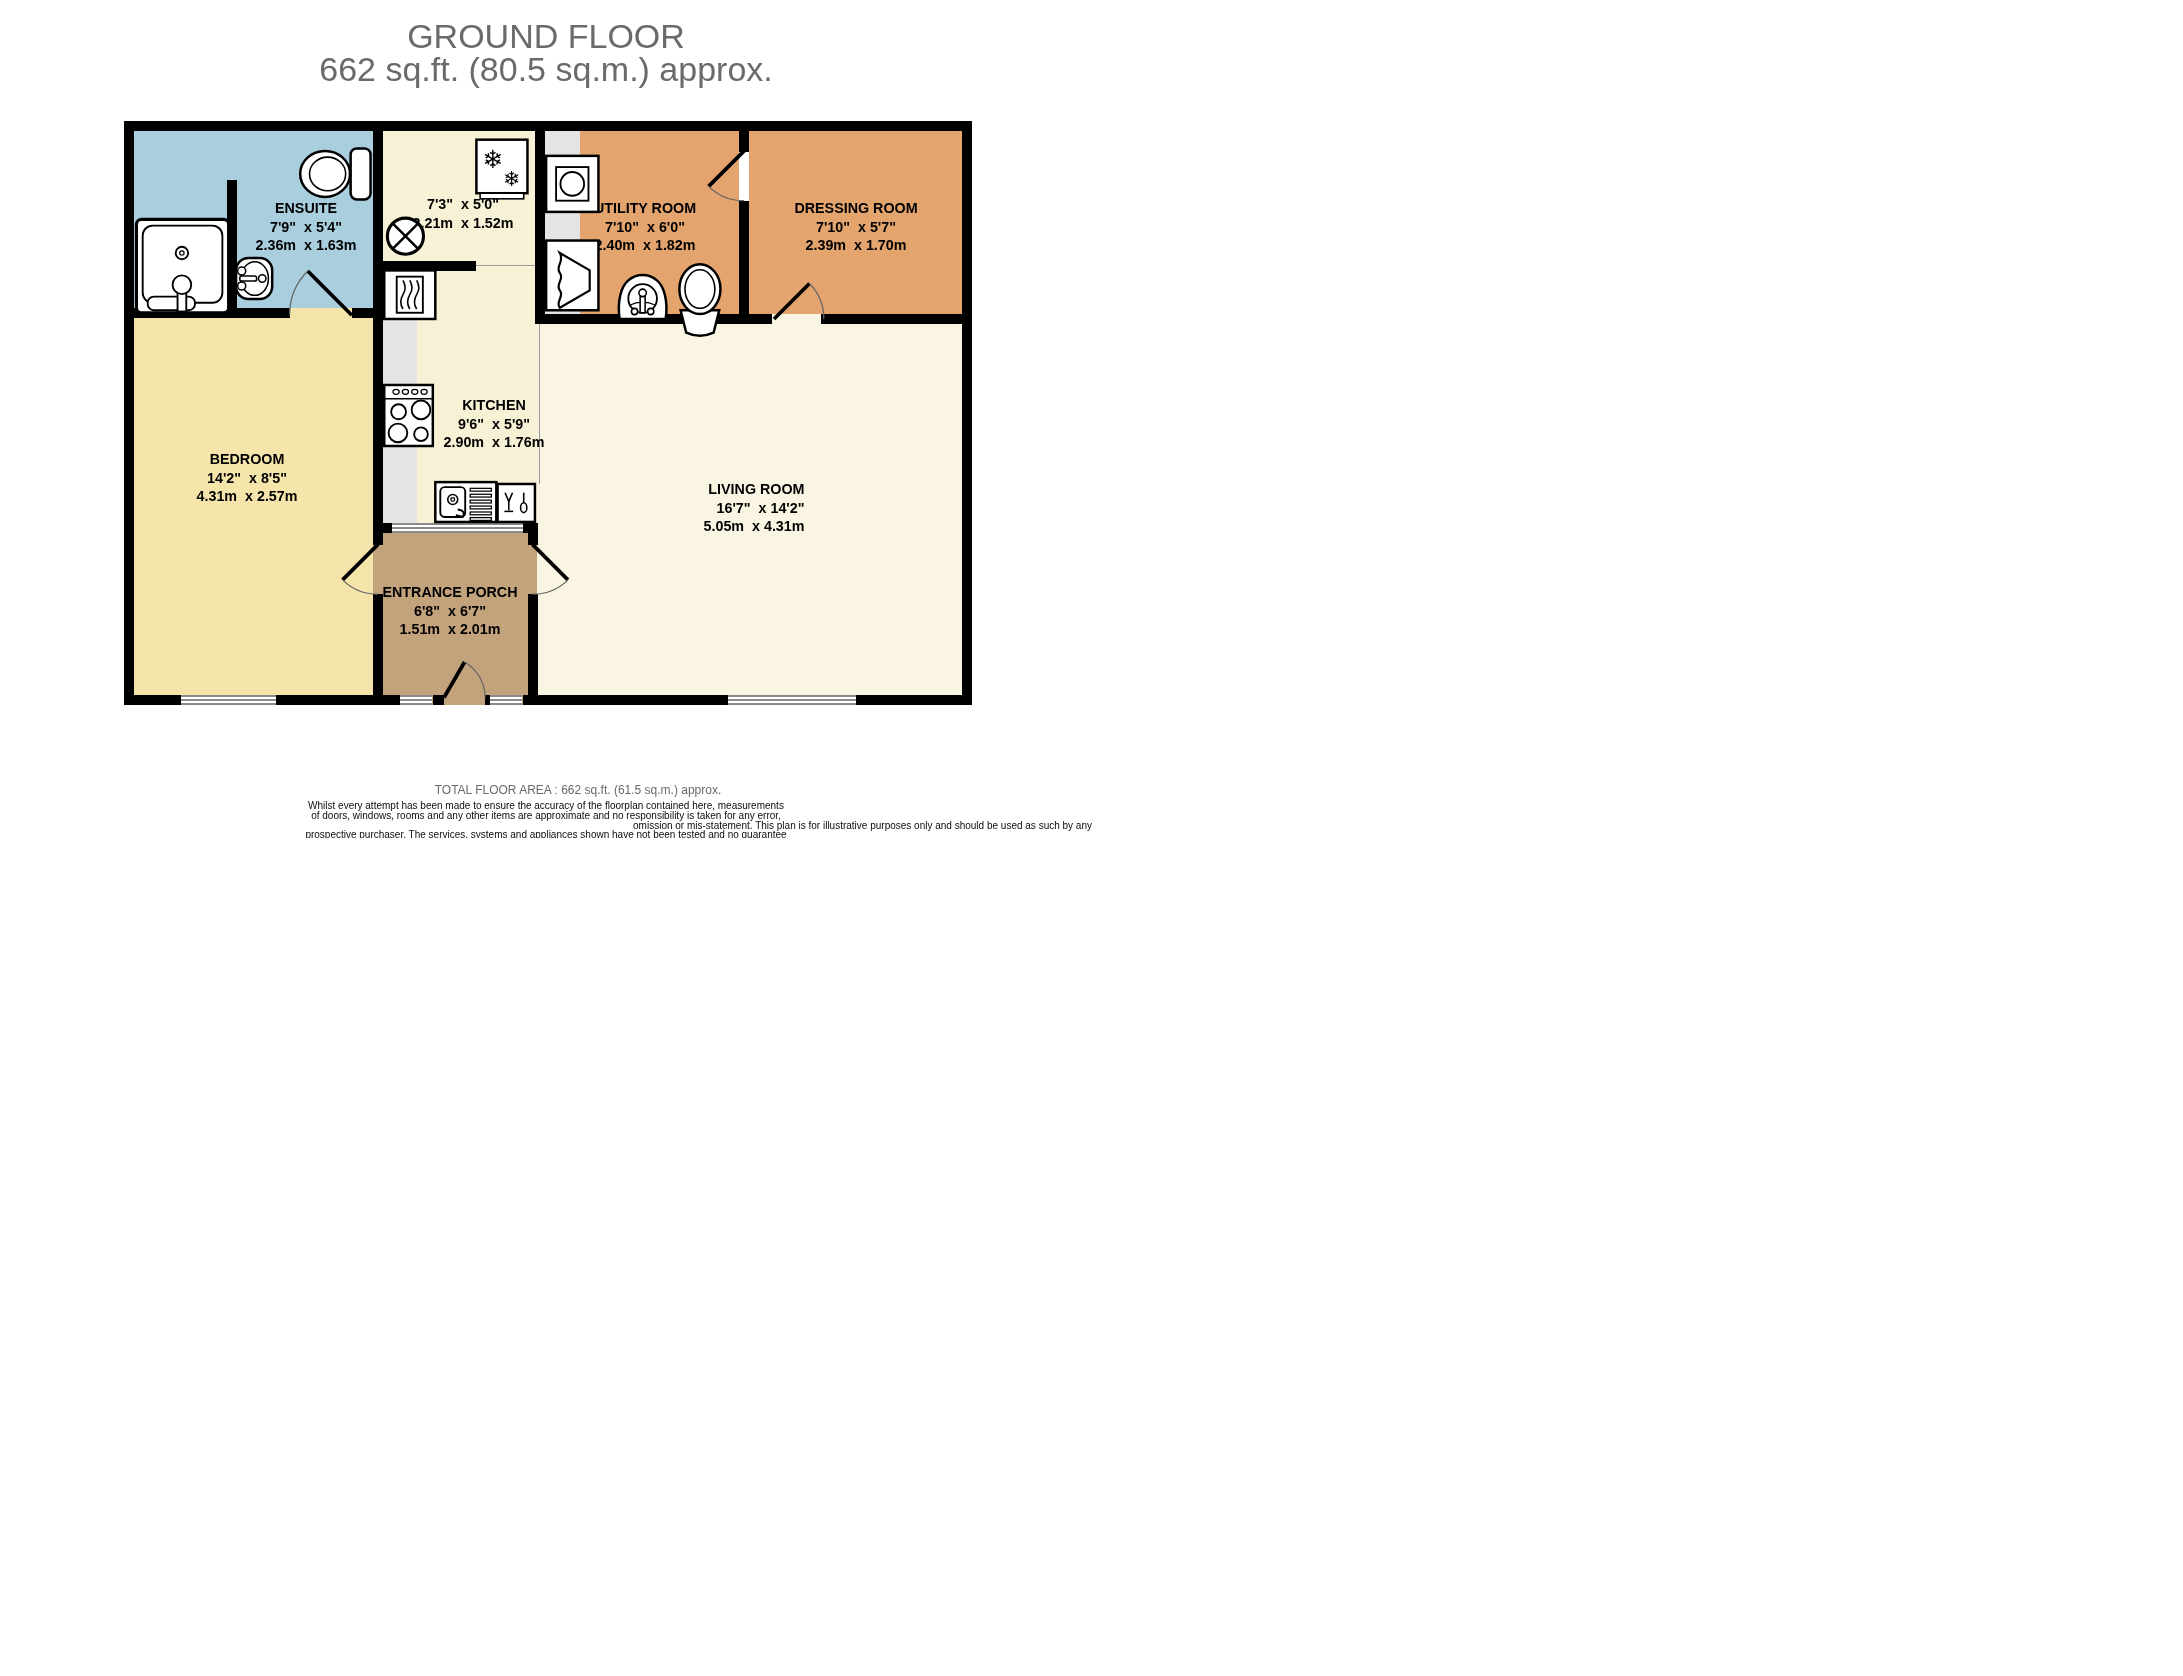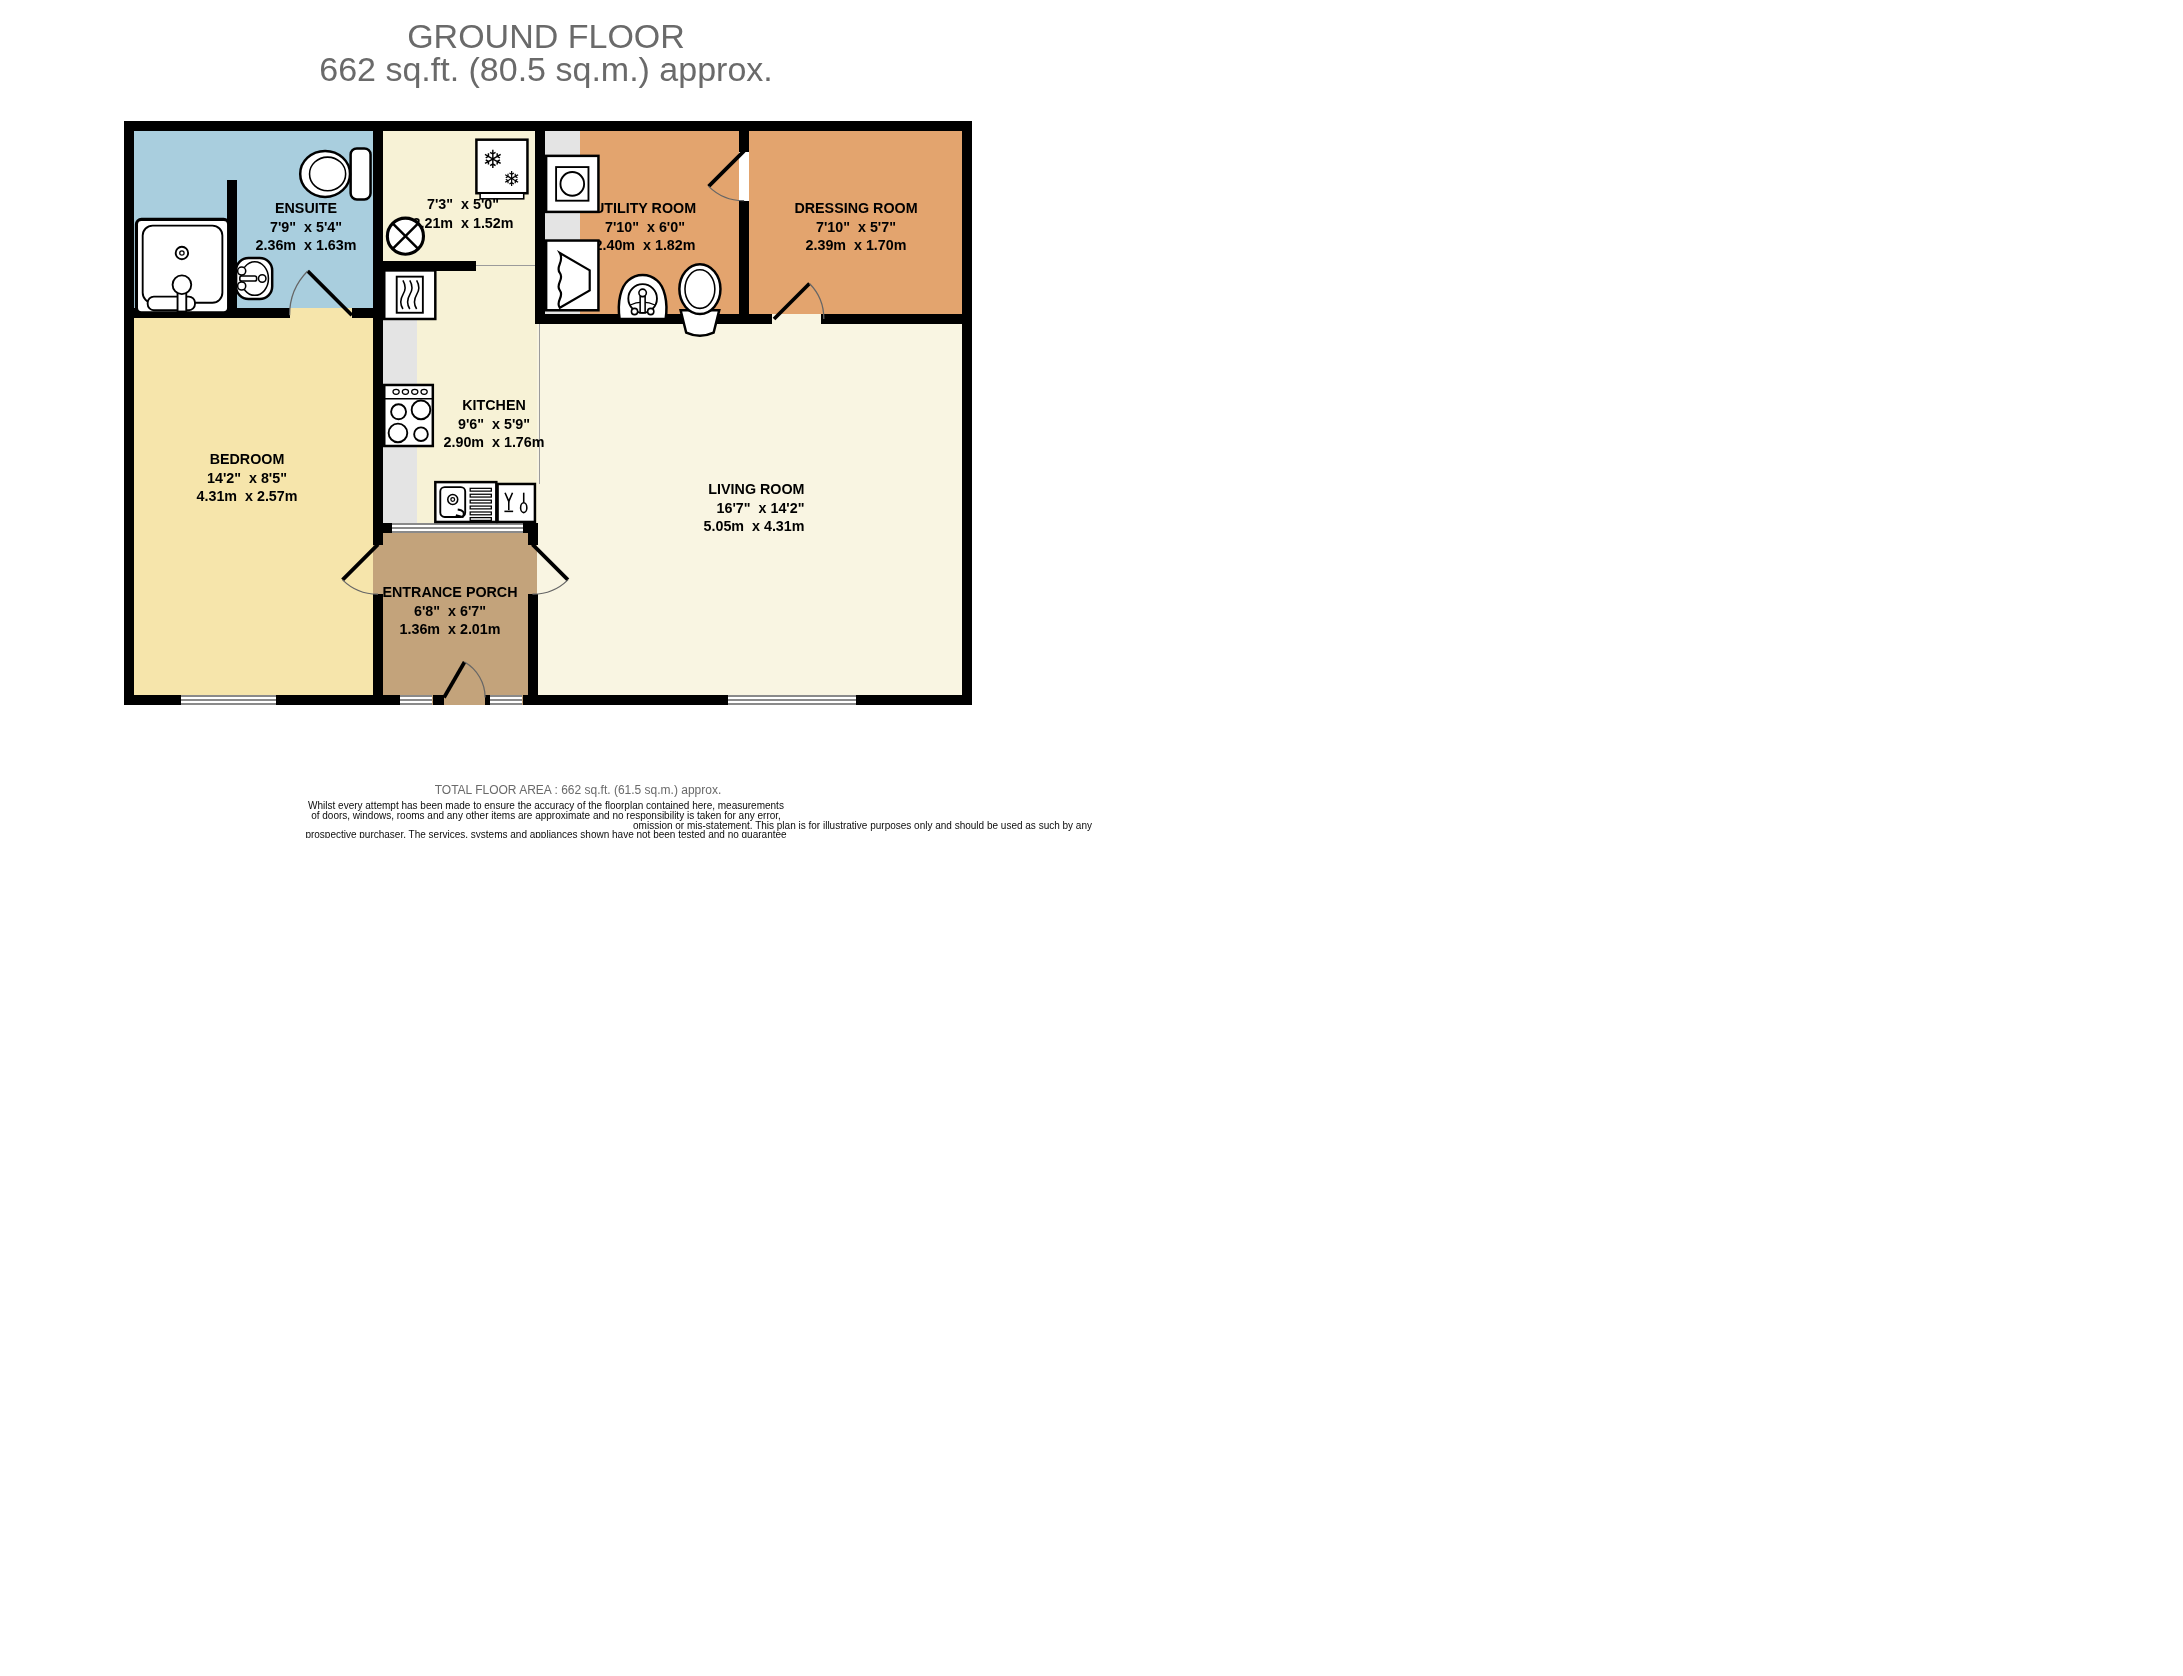--- a/index.html
+++ b/index.html
@@ -119,21 +119,21 @@
     <span>2.90m  x 1.76m</span>
   </div>
   <div class="roomlabel" style="left:630px;top:387px;text-align:right;">
     <span>LIVING ROOM</span>
     <span>16'7"  x 14'2"</span>
     <span>5.05m  x 4.31m</span>
   </div>
   <div class="roomlabel" style="left:326px;top:490px;">
     <span>ENTRANCE PORCH</span>
     <span>6'8"  x 6'7"</span>
-    <span>1.36m  x 2.01m</span>
+    <span>1.51m  x 2.01m</span>
   </div>
 
   <svg viewBox="0 0 1362 938" width="848" height="584" style="left:0;top:0;">
 
     <g>
       <line x1="366" y1="312" x2="295" y2="241" stroke="#000" stroke-width="6"></line>
       <path d="M266,312 A100,100 0 0 1 295,241" fill="none" stroke="#666" stroke-width="2"></path>
     </g>
     <g>
       <line x1="996" y1="48" x2="939" y2="105" stroke="#000" stroke-width="6"></line>

